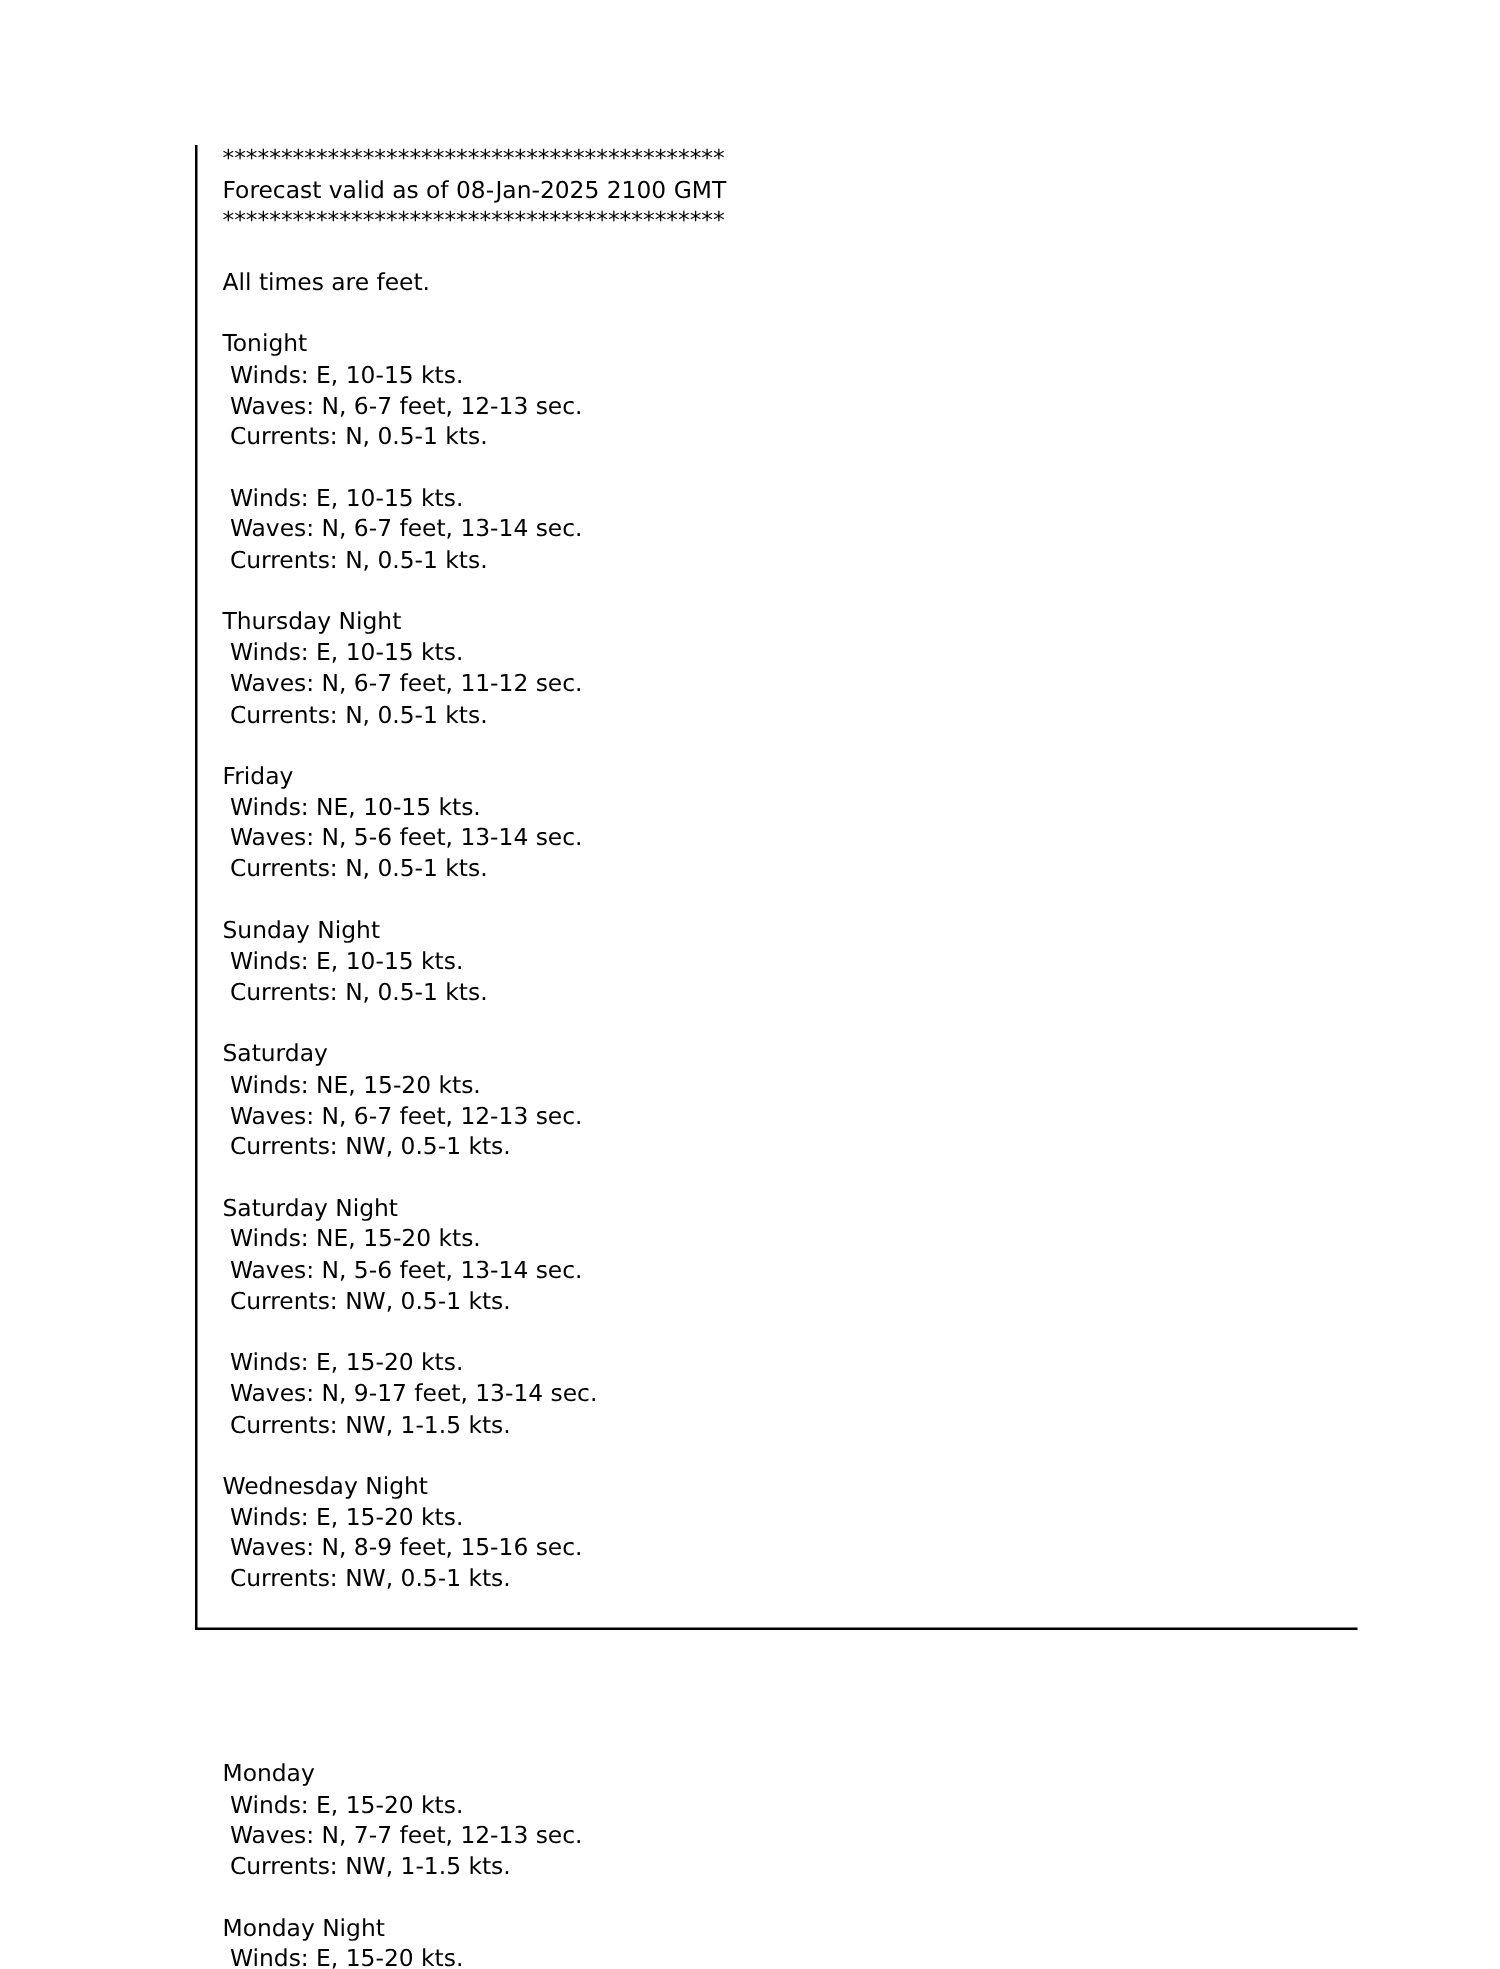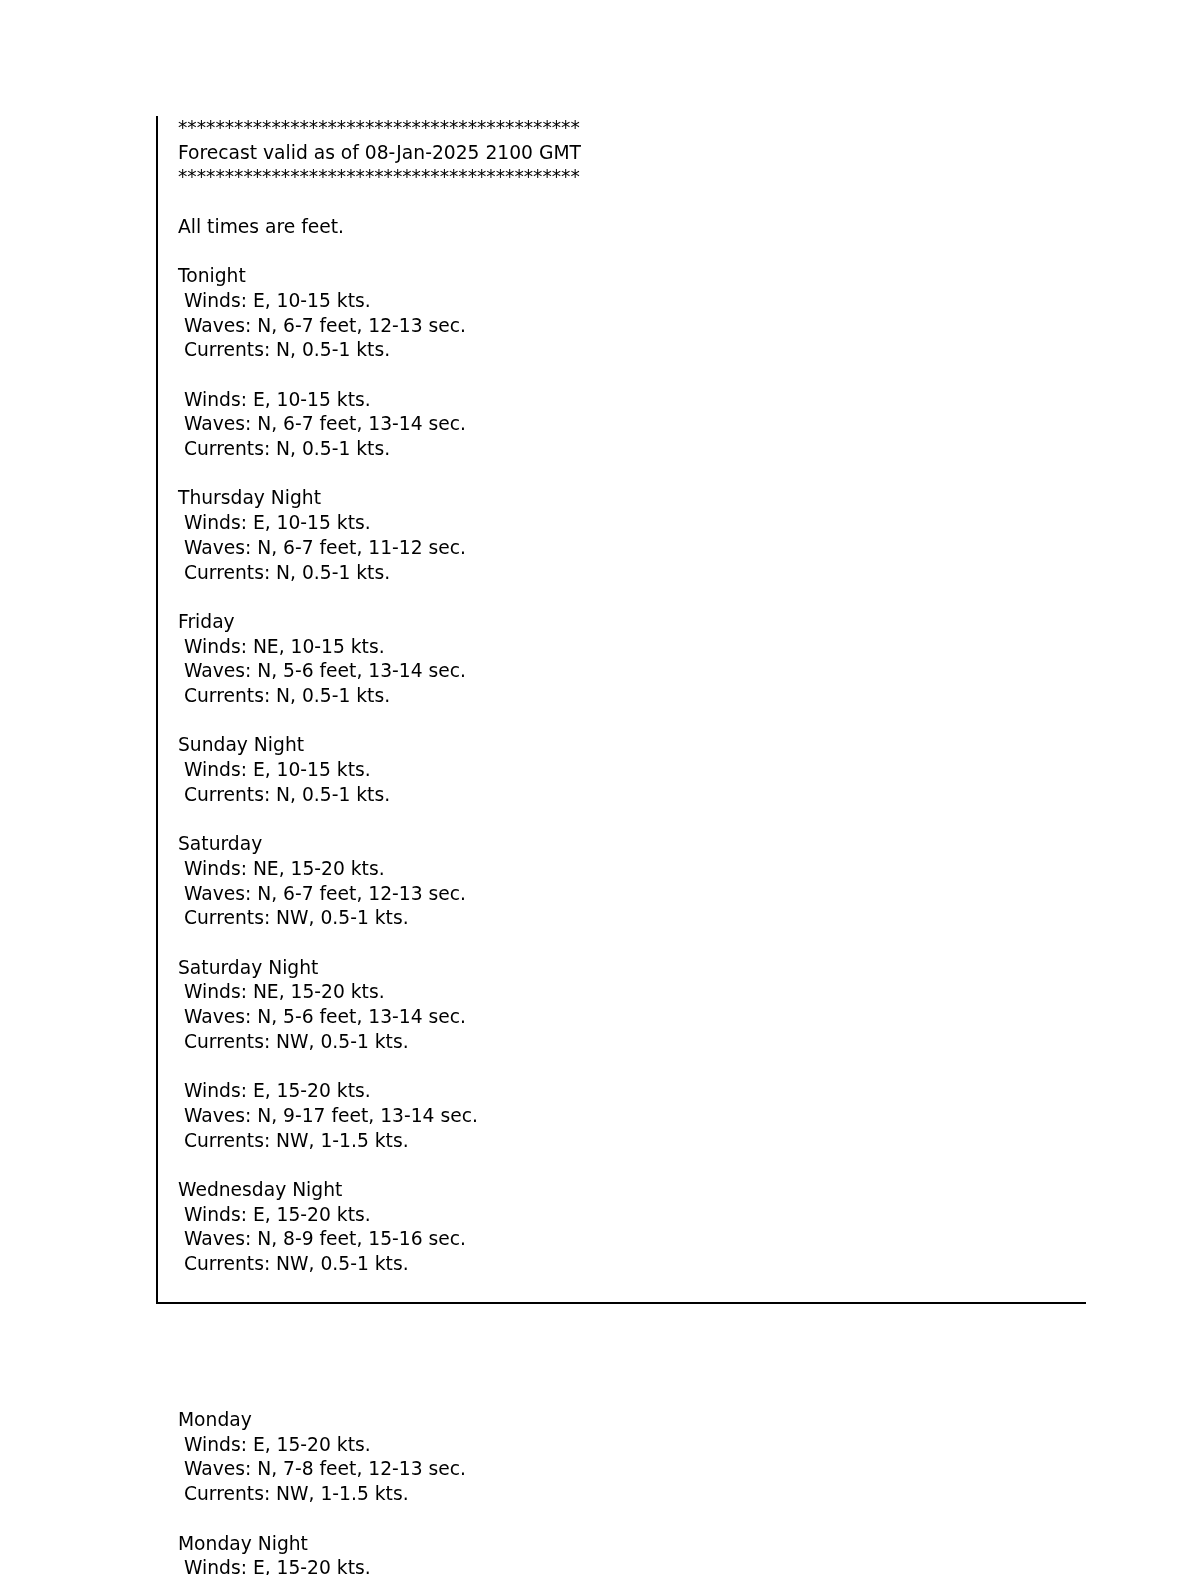--- a/index.html
+++ b/index.html
@@ -117,21 +117,21 @@
     <div class="line"> Currents: NW, 0.5-1 kts.</div>
     <div class="line blank"></div>
   </div>
 </div>
   </div>
 
   <div class="forecast-below" id="below-sections">
   <div class="section">
     <div class="line">Monday</div>
     <div class="line"> Winds: E, 15-20 kts.</div>
-    <div class="line"> Waves: N, 7-8 feet, 12-13 sec.</div>
+    <div class="line"> Waves: N, 7-7 feet, 12-13 sec.</div>
     <div class="line"> Currents: NW, 1-1.5 kts.</div>
     <div class="line blank"></div>
   </div>
 
   <div class="section">
     <div class="line">Monday Night</div>
     <div class="line"> Winds: E, 15-20 kts.</div>
 
   </div>
 </div>

